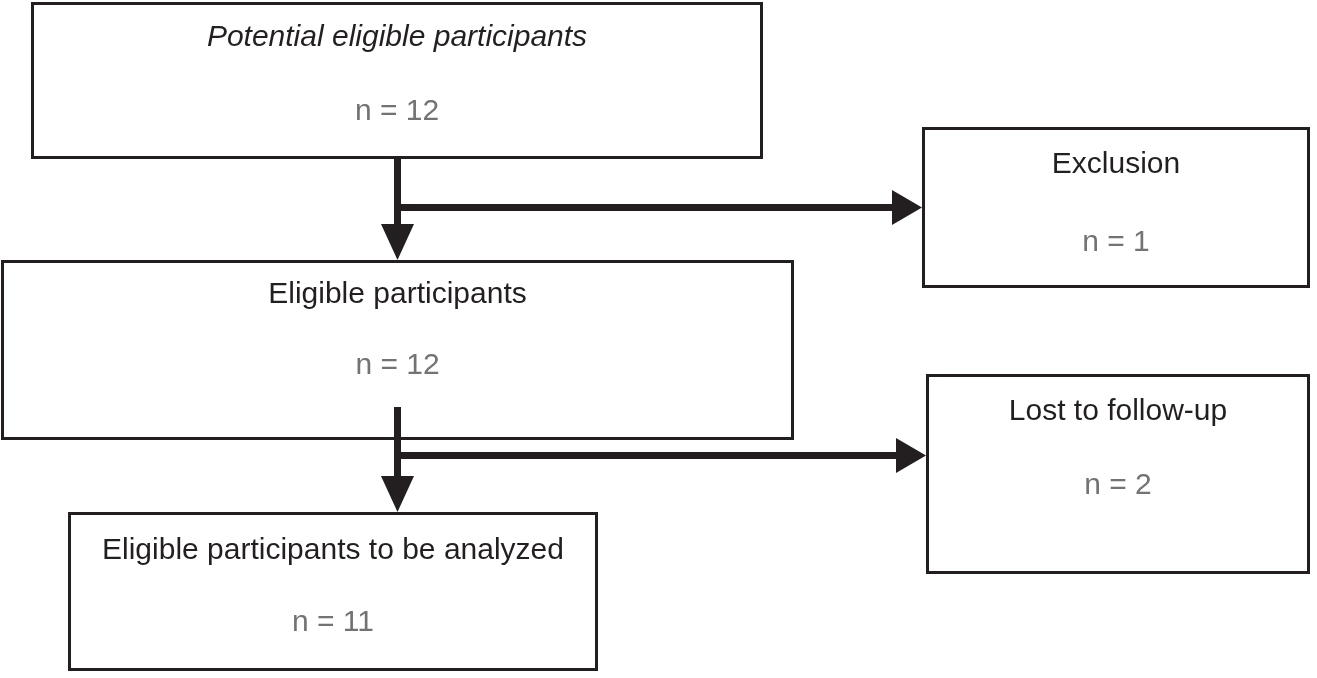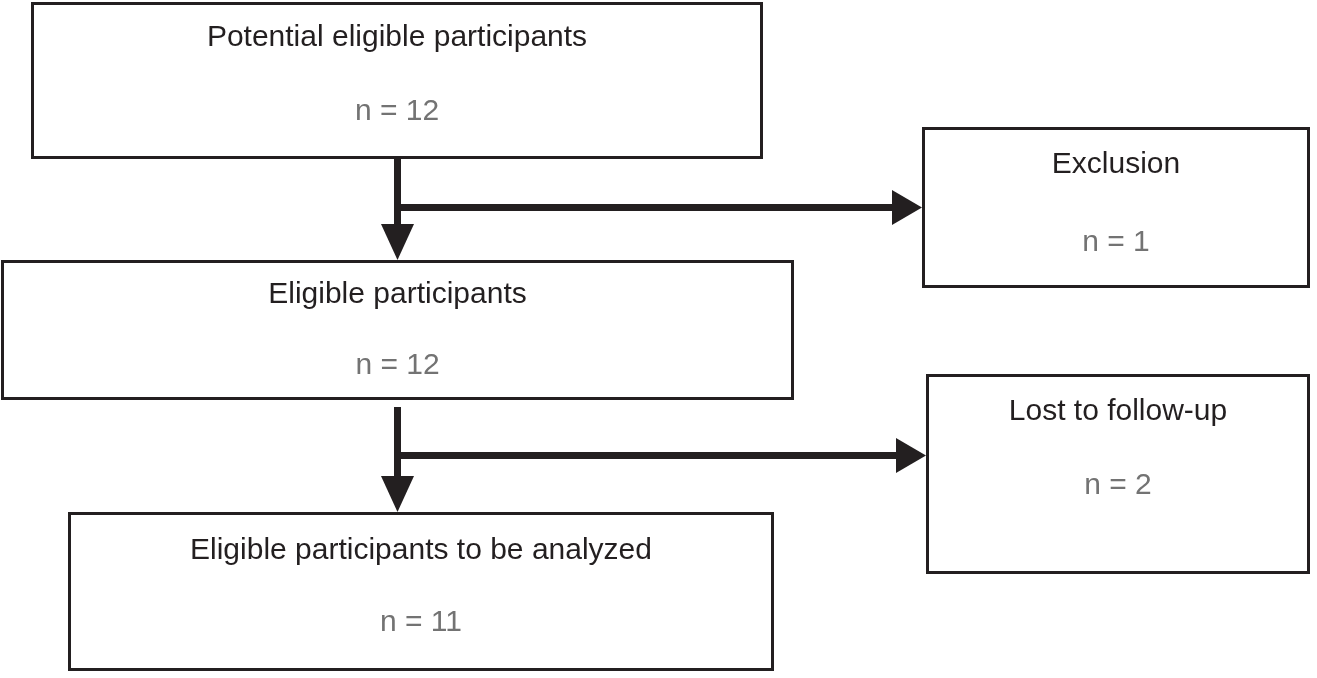--- a/index.html
+++ b/index.html
@@ -39,31 +39,31 @@
   .box-count {
     font-size: 30px;
     line-height: 34px;
     white-space: nowrap;
     color: #737373;
   }
   
   #box-potential {
     left: 31px;  top: 2px;   width: 732px; height: 157px;
   }
-  #box-potential .box-title { margin-top: 14px; }
+  #box-potential .box-title { margin-top: 14px; font-style: italic; }
   #box-potential .box-count { margin-top: 40px; }
 
   #box-eligible {
-    left: 1px;   top: 260px; width: 793px; height: 140px;
+    left: 1px;   top: 260px; width: 793px; height: 180px;
   }
   #box-eligible .box-title { margin-top: 13px; }
   #box-eligible .box-count { margin-top: 37px; }
 
   #box-analyzed {
-    left: 68px;  top: 512px; width: 706px; height: 159px;
+    left: 68px;  top: 512px; width: 530px; height: 159px;
   }
   #box-analyzed .box-title { margin-top: 17px; }
   #box-analyzed .box-count { margin-top: 38px; text-align: right; }
 
   #box-exclusion {
     left: 922px; top: 127px; width: 388px; height: 161px;
   }
   #box-exclusion .box-title { margin-top: 16px; }
   #box-exclusion .box-count { margin-top: 44px; }
 

